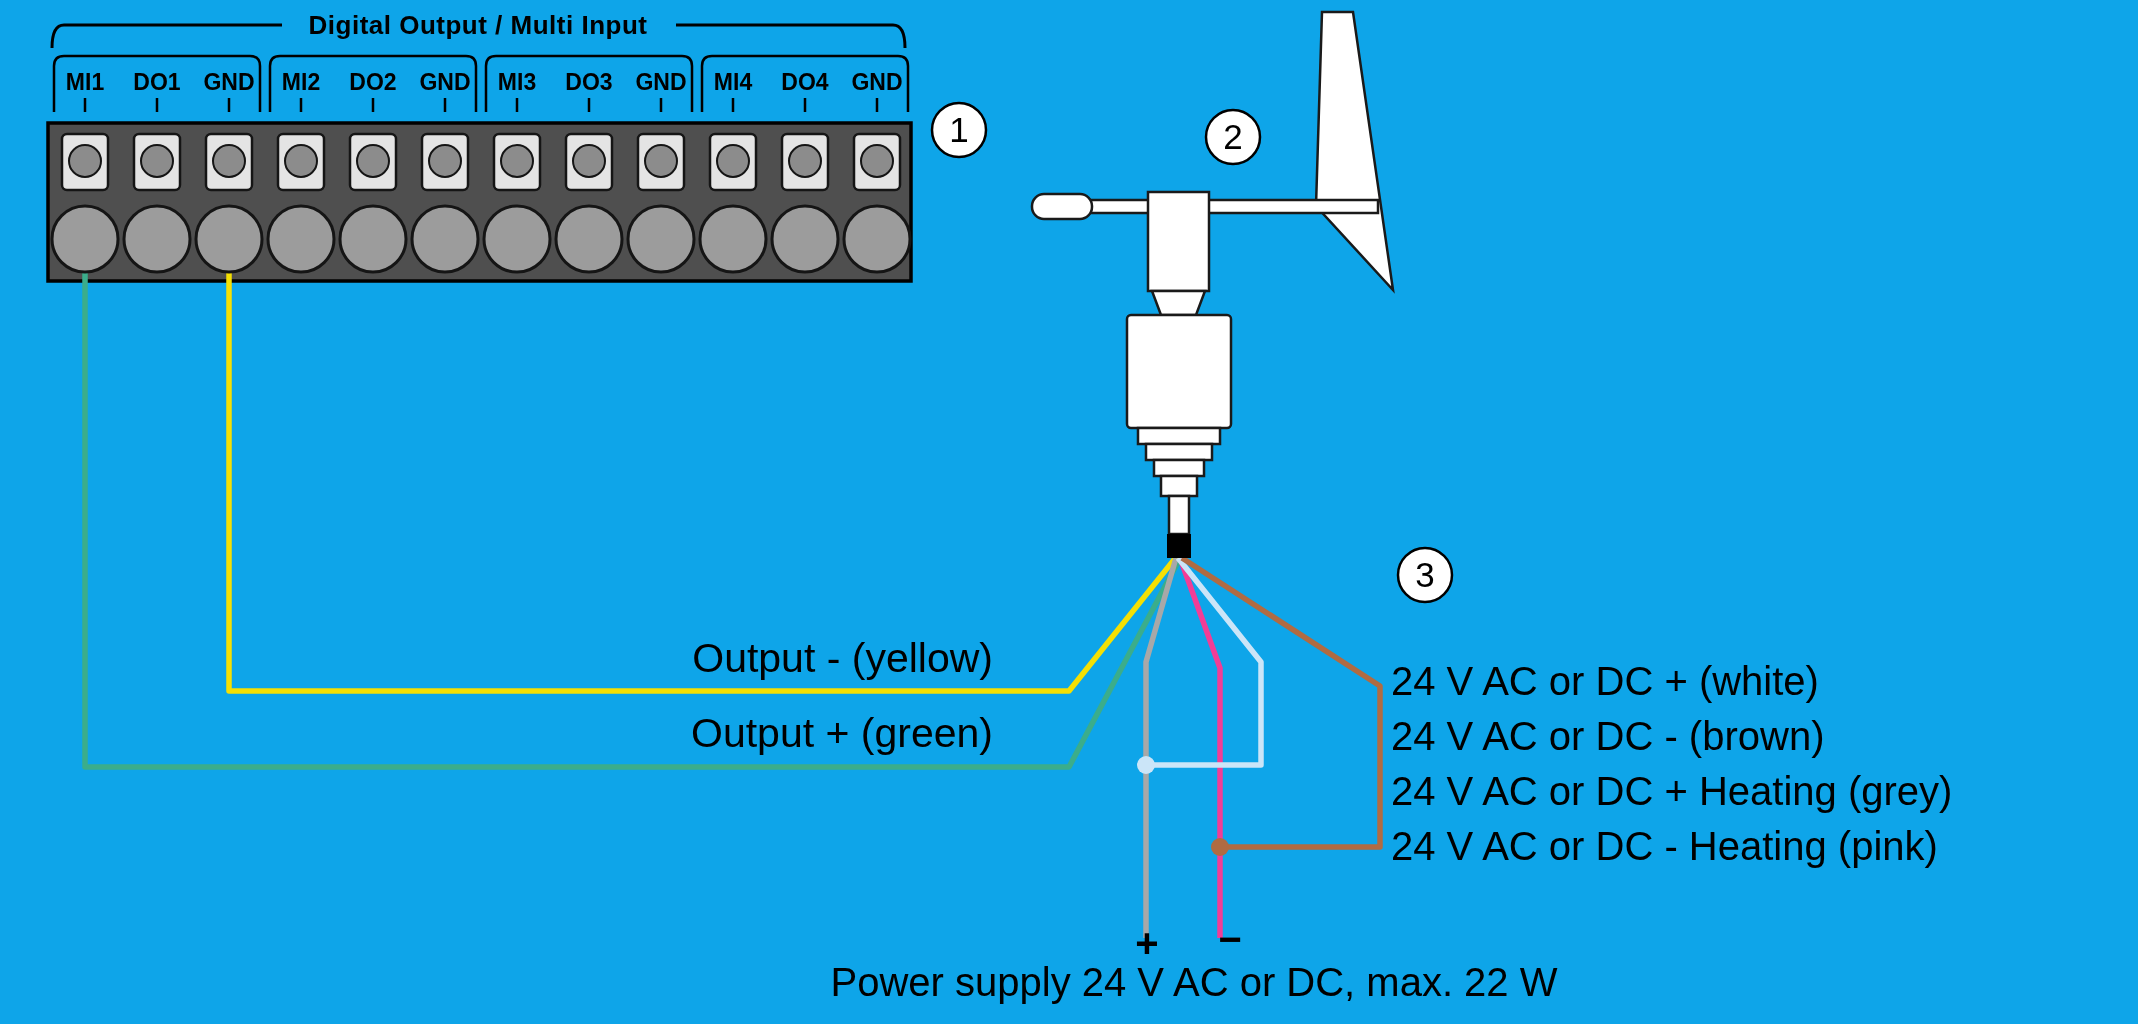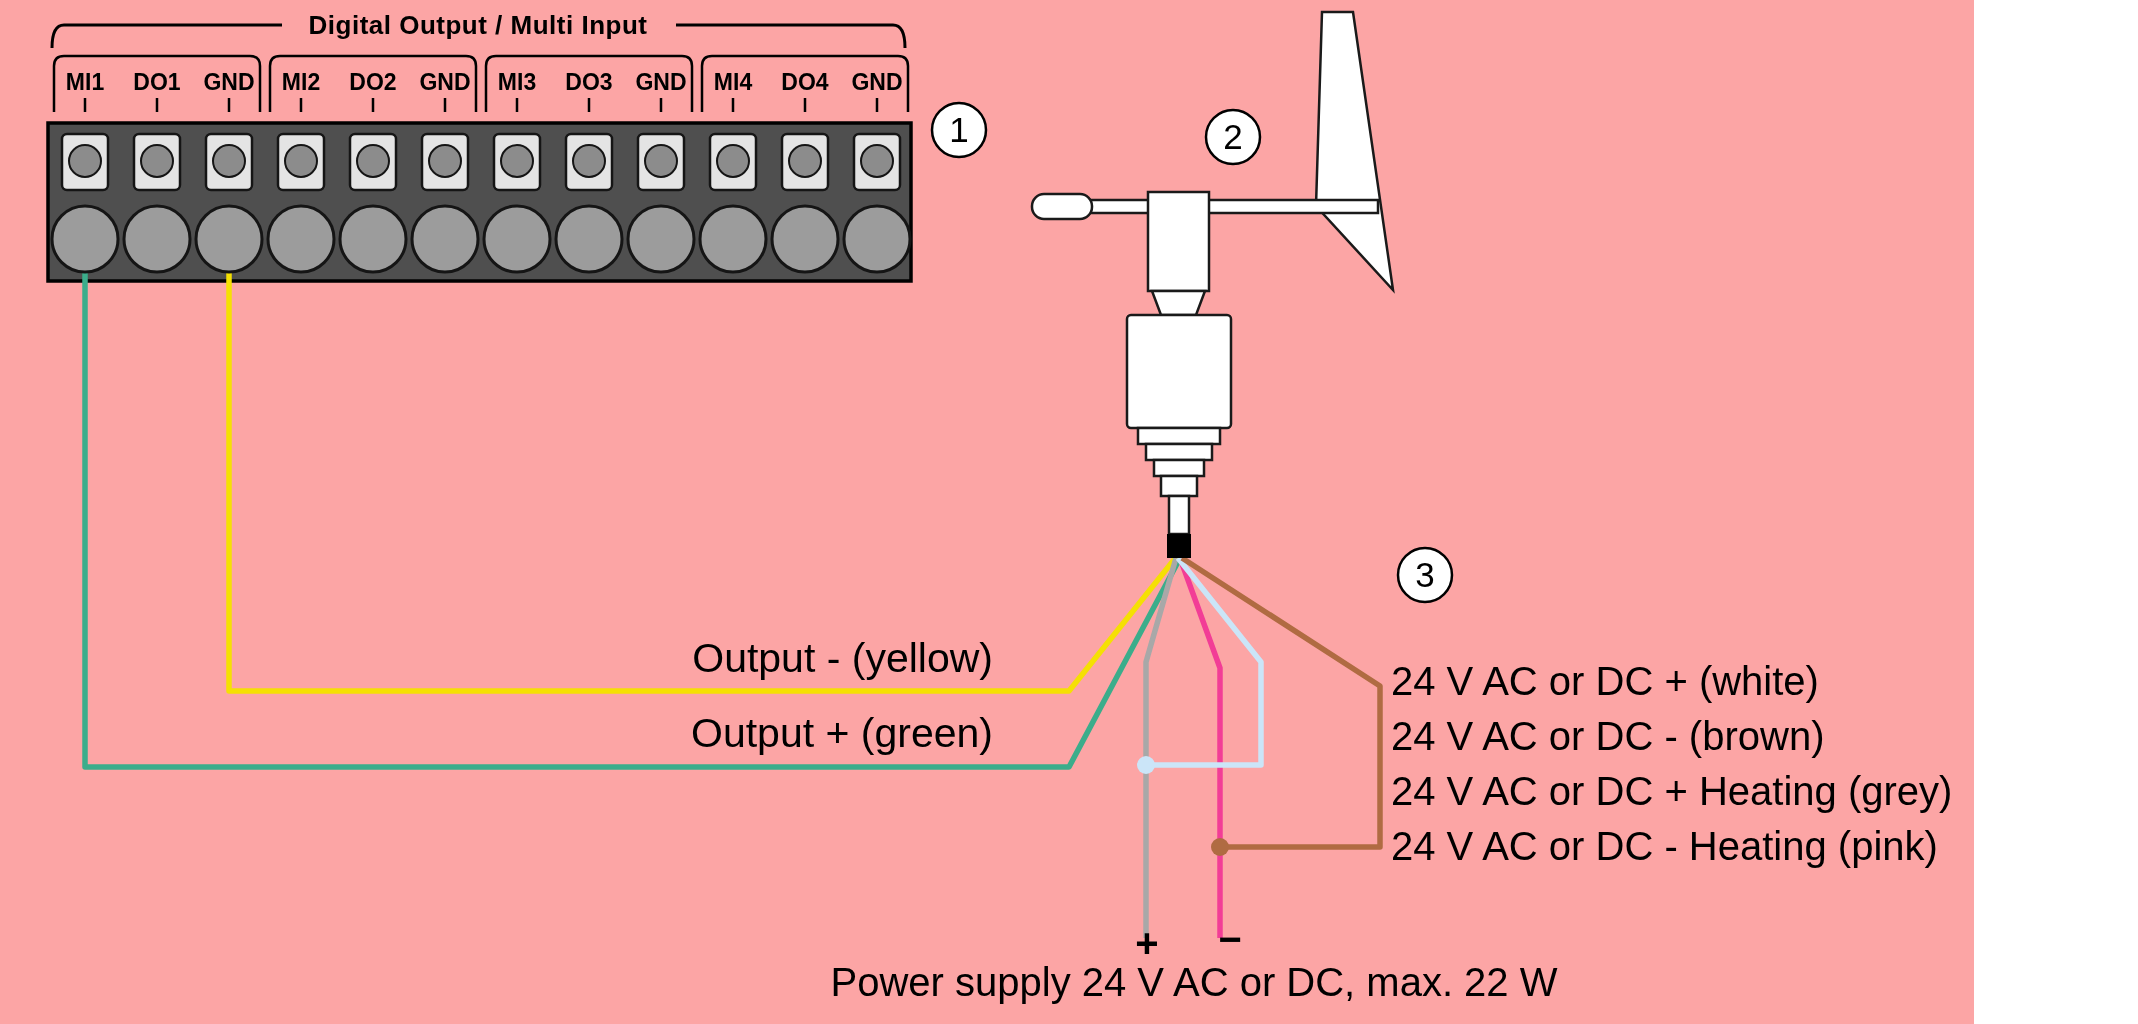--- a/index.html
+++ b/index.html
@@ -1,16 +1,16 @@
 <!DOCTYPE html>
 <html><head>
 <meta charset="utf-8">
 <style>
   html,body{margin:0;padding:0;background:#fff;}
-  .canvas{position:relative;width:1974px;height:1024px;background:#fca5a5;overflow:hidden;
+  .canvas{position:relative;width:2138px;height:1024px;background:#0ea5e9;overflow:hidden;
           font-family:"Liberation Sans",sans-serif;}
   svg{display:block;}
   text{fill:#000;}
   .t-title{font:bold 26px "Liberation Sans",sans-serif;letter-spacing:0.5px;}
   .t-label{font:bold 23px "Liberation Sans",sans-serif;}
   .big-label{font:41px "Liberation Sans",sans-serif;}
   .legend{font:40px "Liberation Sans",sans-serif;}
   .sign{font:bold 40px "Liberation Sans",sans-serif;}
   .callout-num{font:35px "Liberation Sans",sans-serif;}
   .outline{fill:#fff;stroke:#1a1a1a;stroke-width:2.5;}

